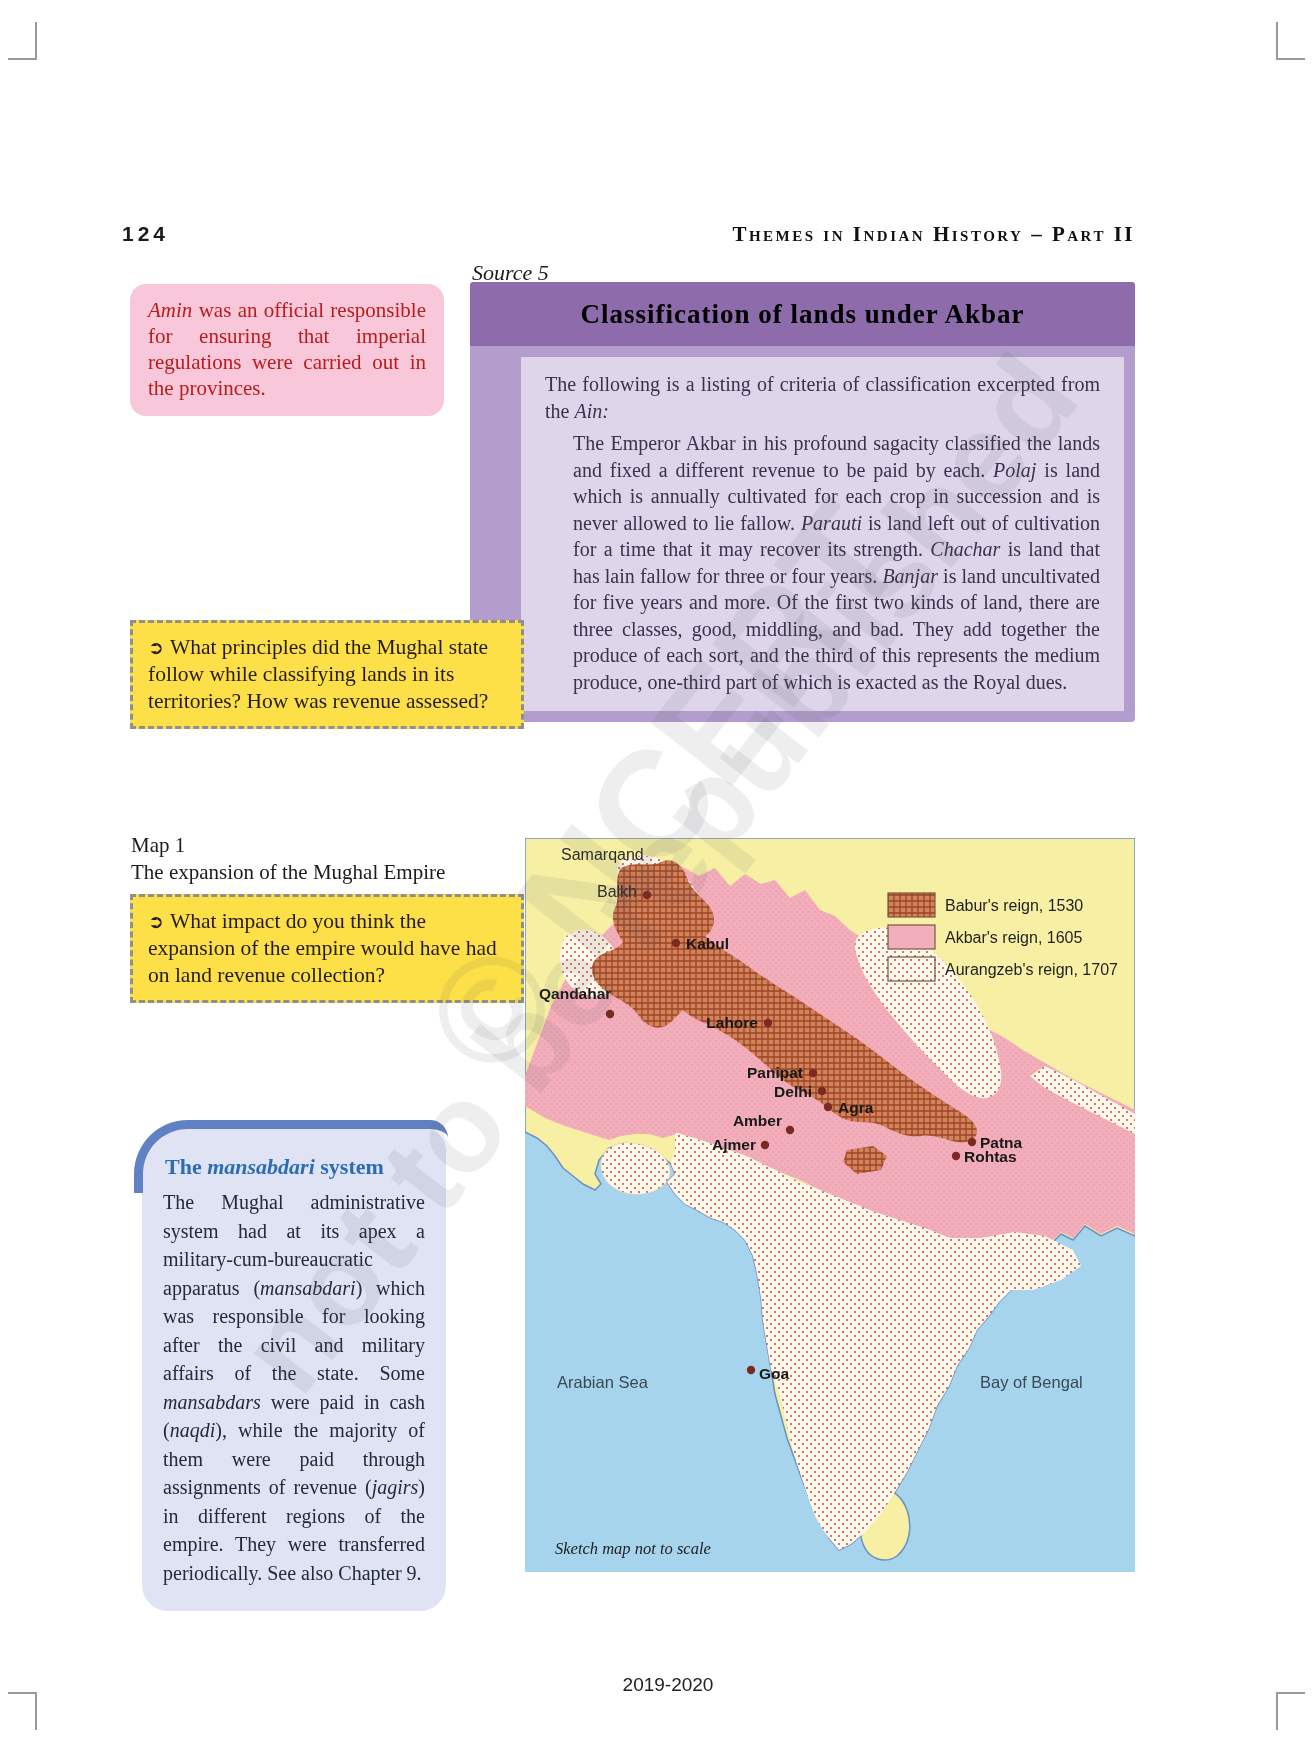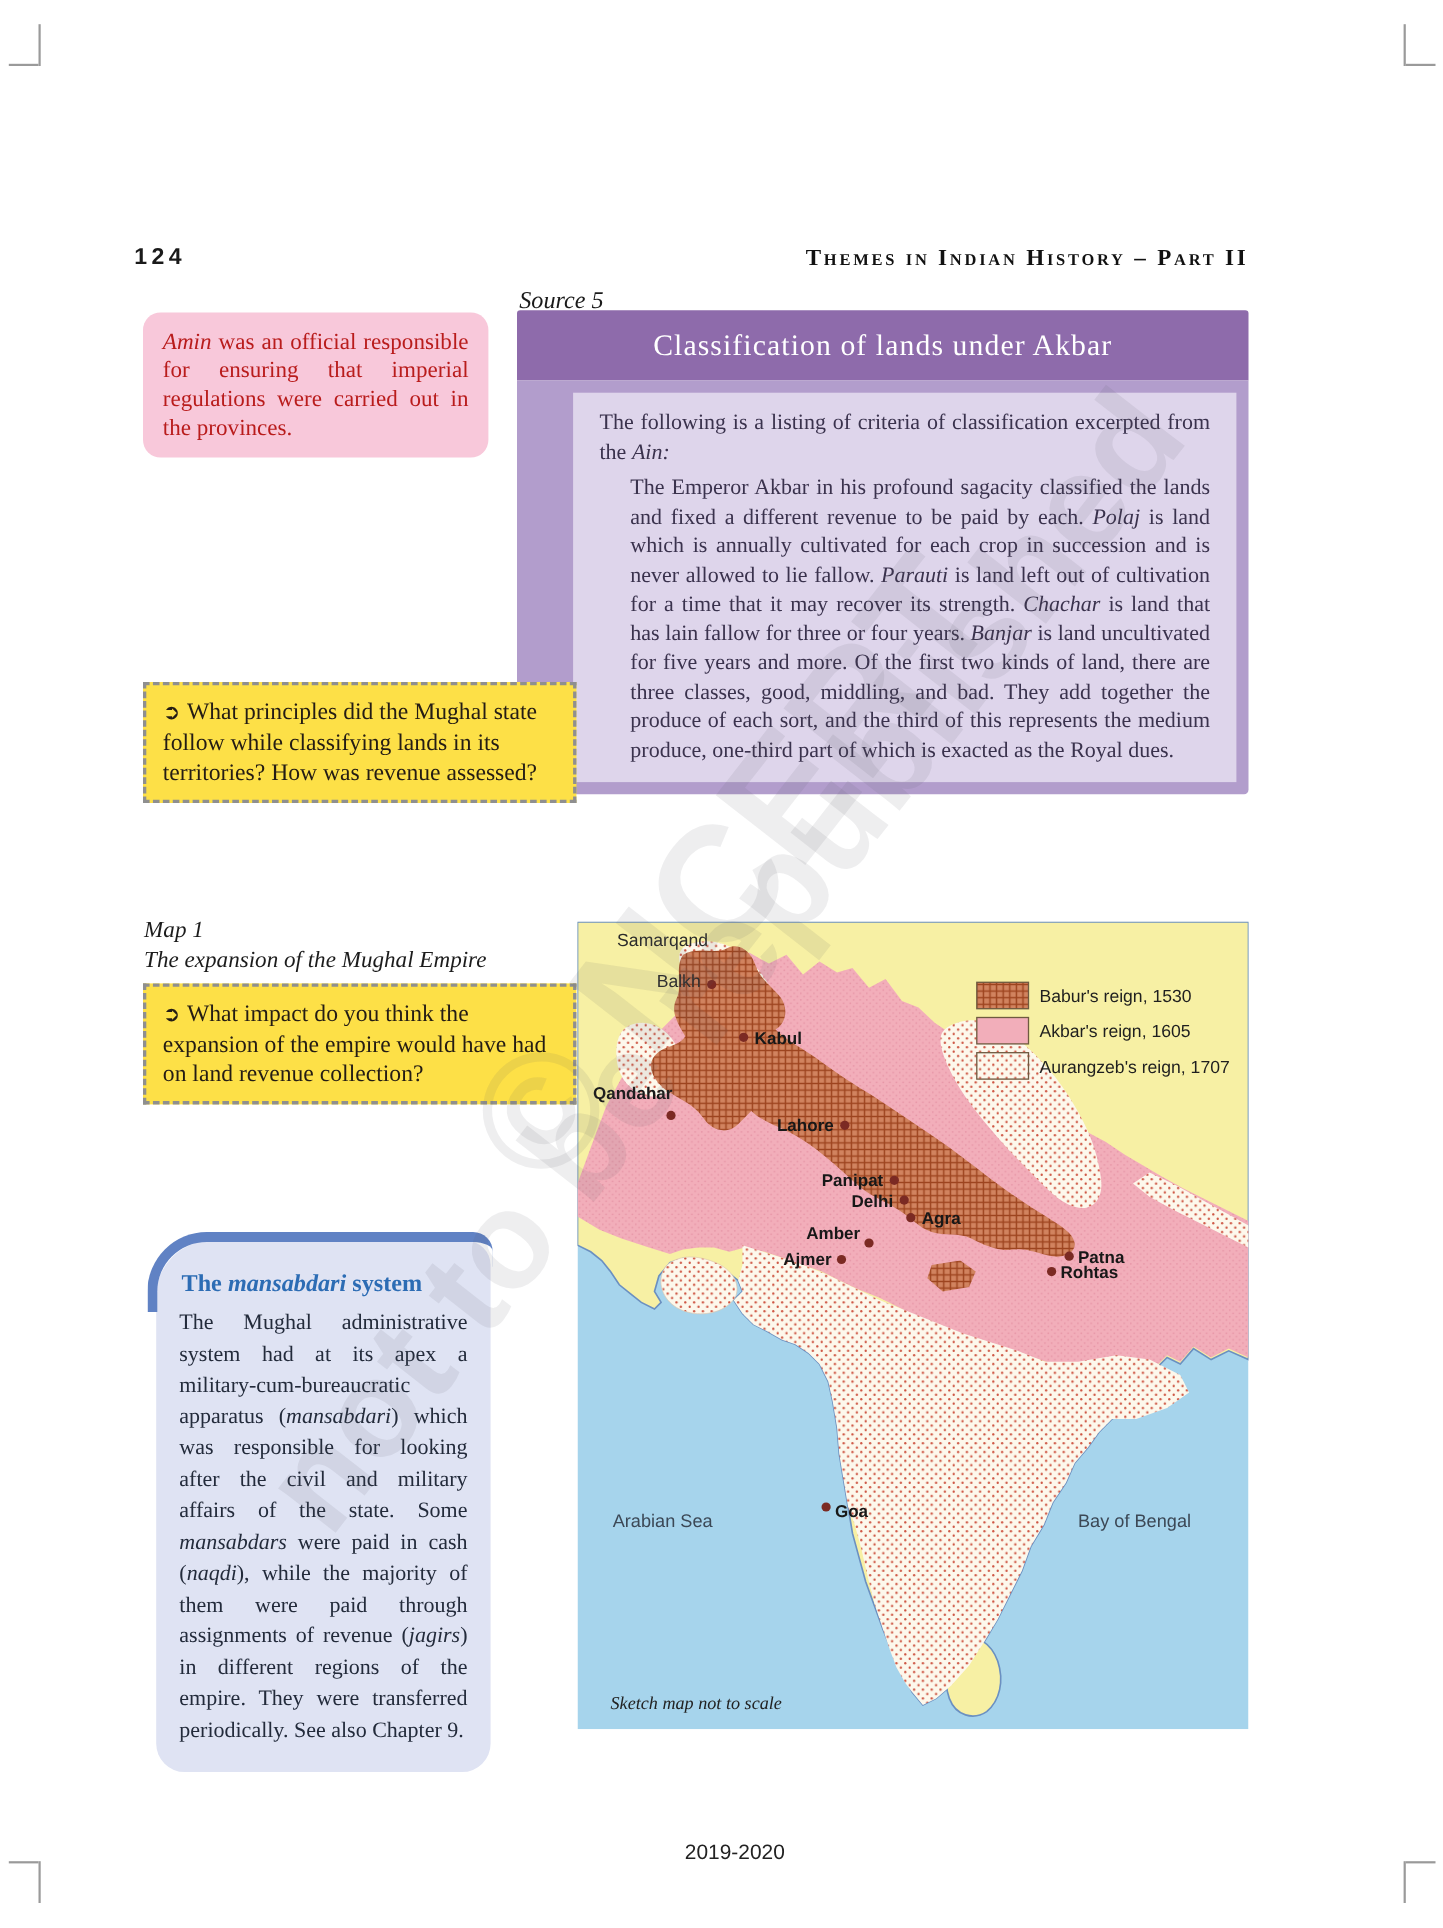--- a/index.html
+++ b/index.html
@@ -16,34 +16,34 @@
 
   
   .pinkbox{background:#f8c8da;border-radius:16px;padding:13px 18px 15px 18px;
            font-size:21px;line-height:26px;text-align:justify;color:#b91c1c;}
 
   
   .srclabel{font-style:italic;font-size:22px;}
   .srcbox{width:665px;}
   .srchead{background:#8e6bab;height:64px;display:flex;align-items:center;justify-content:center;
            border-radius:3px 3px 0 0;}
-  .srchead span{color:#ffffff;font-weight:normal;font-size:27px;letter-spacing:1px;}
+  .srchead span{color:#000000;font-weight:bold;font-size:27px;letter-spacing:1px;}
   .srcframe{background:#b29dcc;padding:11px;border-radius:0 0 4px 4px;}
   .srcinner{background:#ded5eb;padding:14px 24px 16px 24px;font-size:20px;line-height:26.5px;
             color:#3a324d;text-align:justify;margin-left:40px;}
   .srcintro{margin:0 0 6px 0;}
   .srcpara{margin:0 0 0 28px;}
 
   
   .qbox{background:#fde047;border:3px dashed #8f8f8f;padding:11px 15px;width:358px;
         font-size:21.5px;line-height:27px;color:#241c14;}
   .qicon{font-family:"DejaVu Sans",sans-serif;font-size:19px;margin-right:6px;}
 
   
-  .mapcap{font-style:italic;font-size:21px;line-height:27px;color:#1c1c1c;}
+  .mapcap{font-size:21px;line-height:27px;color:#1c1c1c;}
 
   
   .mansab{position:relative;width:262px;background:#dfe3f3;border-radius:50px 22px 26px 26px;
           padding:16px 21px 24px 21px;}
   .mansab::before{content:"";position:absolute;top:-8px;left:-8px;right:-2px;height:64px;
           border-top:9px solid #6082c4;border-left:9px solid #6082c4;
           border-radius:54px 18px 0 0;pointer-events:none;}
   .mansab h3{margin:10px 0 8px 2px;font-size:22px;color:#2c6cb4;font-weight:bold;}
   .mansabbody{font-size:20px;line-height:28.5px;text-align:justify;color:#232b3b;}
 

